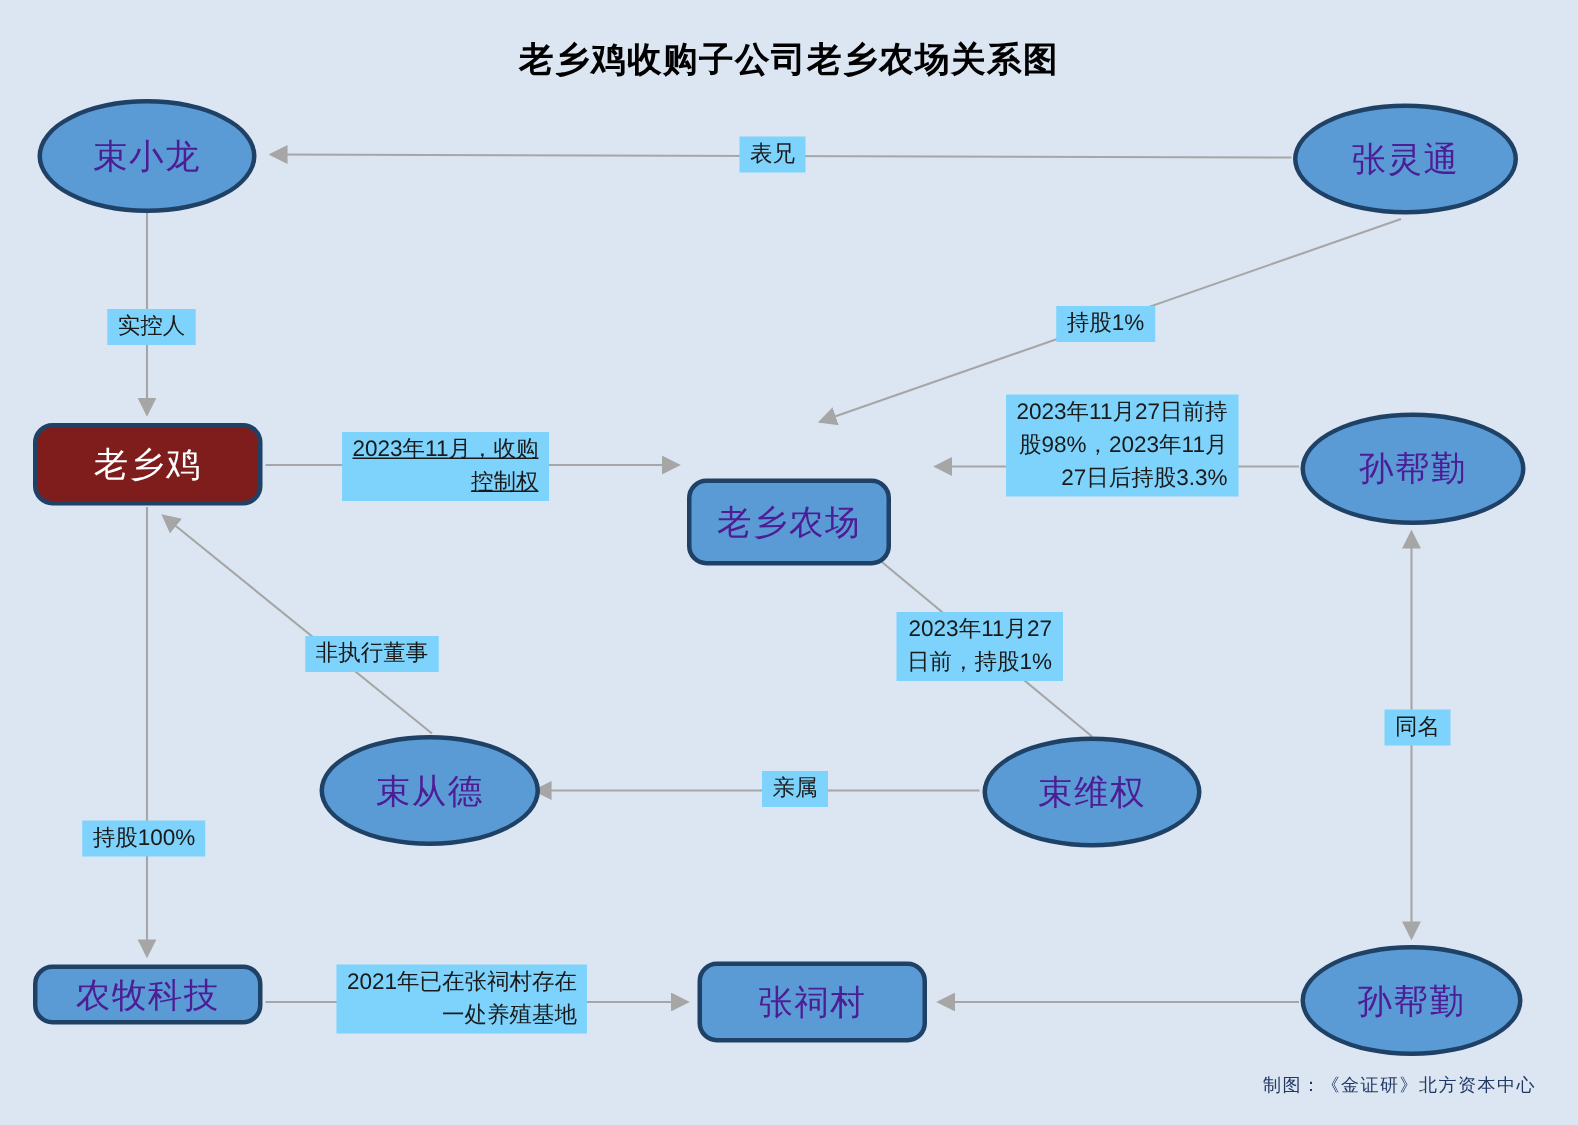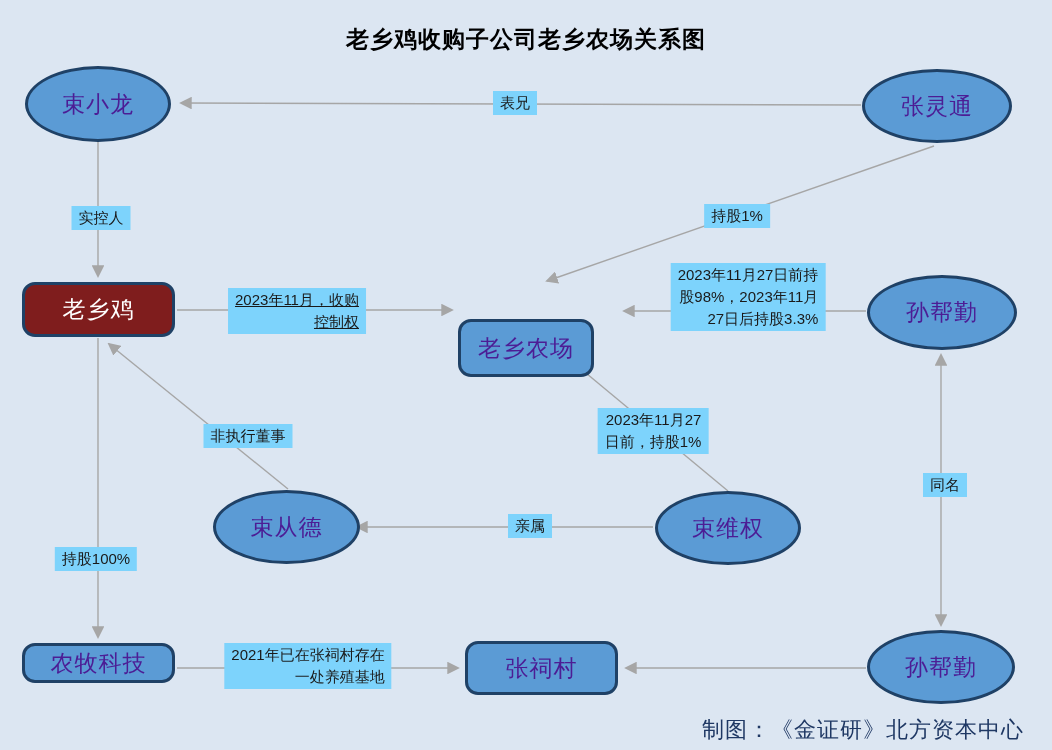--- a/index.html
+++ b/index.html
@@ -10,21 +10,21 @@
     font-size:23px;font-weight:bold;color:#000;letter-spacing:1px;}
   .node{position:absolute;display:flex;align-items:center;justify-content:center;
     box-sizing:border-box;background:#5b9bd5;border:3px solid #1f4166;color:#4c1d95;
     font-size:23px;letter-spacing:1px;}
   .node.ellipse{border-radius:50%;}
   .node.box{border-radius:13px;}
   .node.light{background:#7f1d1d;color:#ffffff;}
   .edge-label{position:absolute;transform:translate(-50%,-50%);background:#7dd3fc;
     color:#1a1a1a;font-size:15px;line-height:22px;text-align:right;
     white-space:pre-line;padding:1px 7px;}
-  .credit{position:absolute;right:28px;top:715px;font-size:22px;color:#1f3864;letter-spacing:1px;}
+  .credit{position:absolute;right:28px;top:715px;font-size:12px;color:#1f3864;letter-spacing:1px;}
 </style>
 </head>
 <body>
 
 <div id="canvas">
 
   <div class="diagram-title">老乡鸡收购子公司老乡农场关系图</div>
 
   <svg id="edge-layer" viewBox="0 0 1052 750" xmlns="http://www.w3.org/2000/svg">
     <defs>

